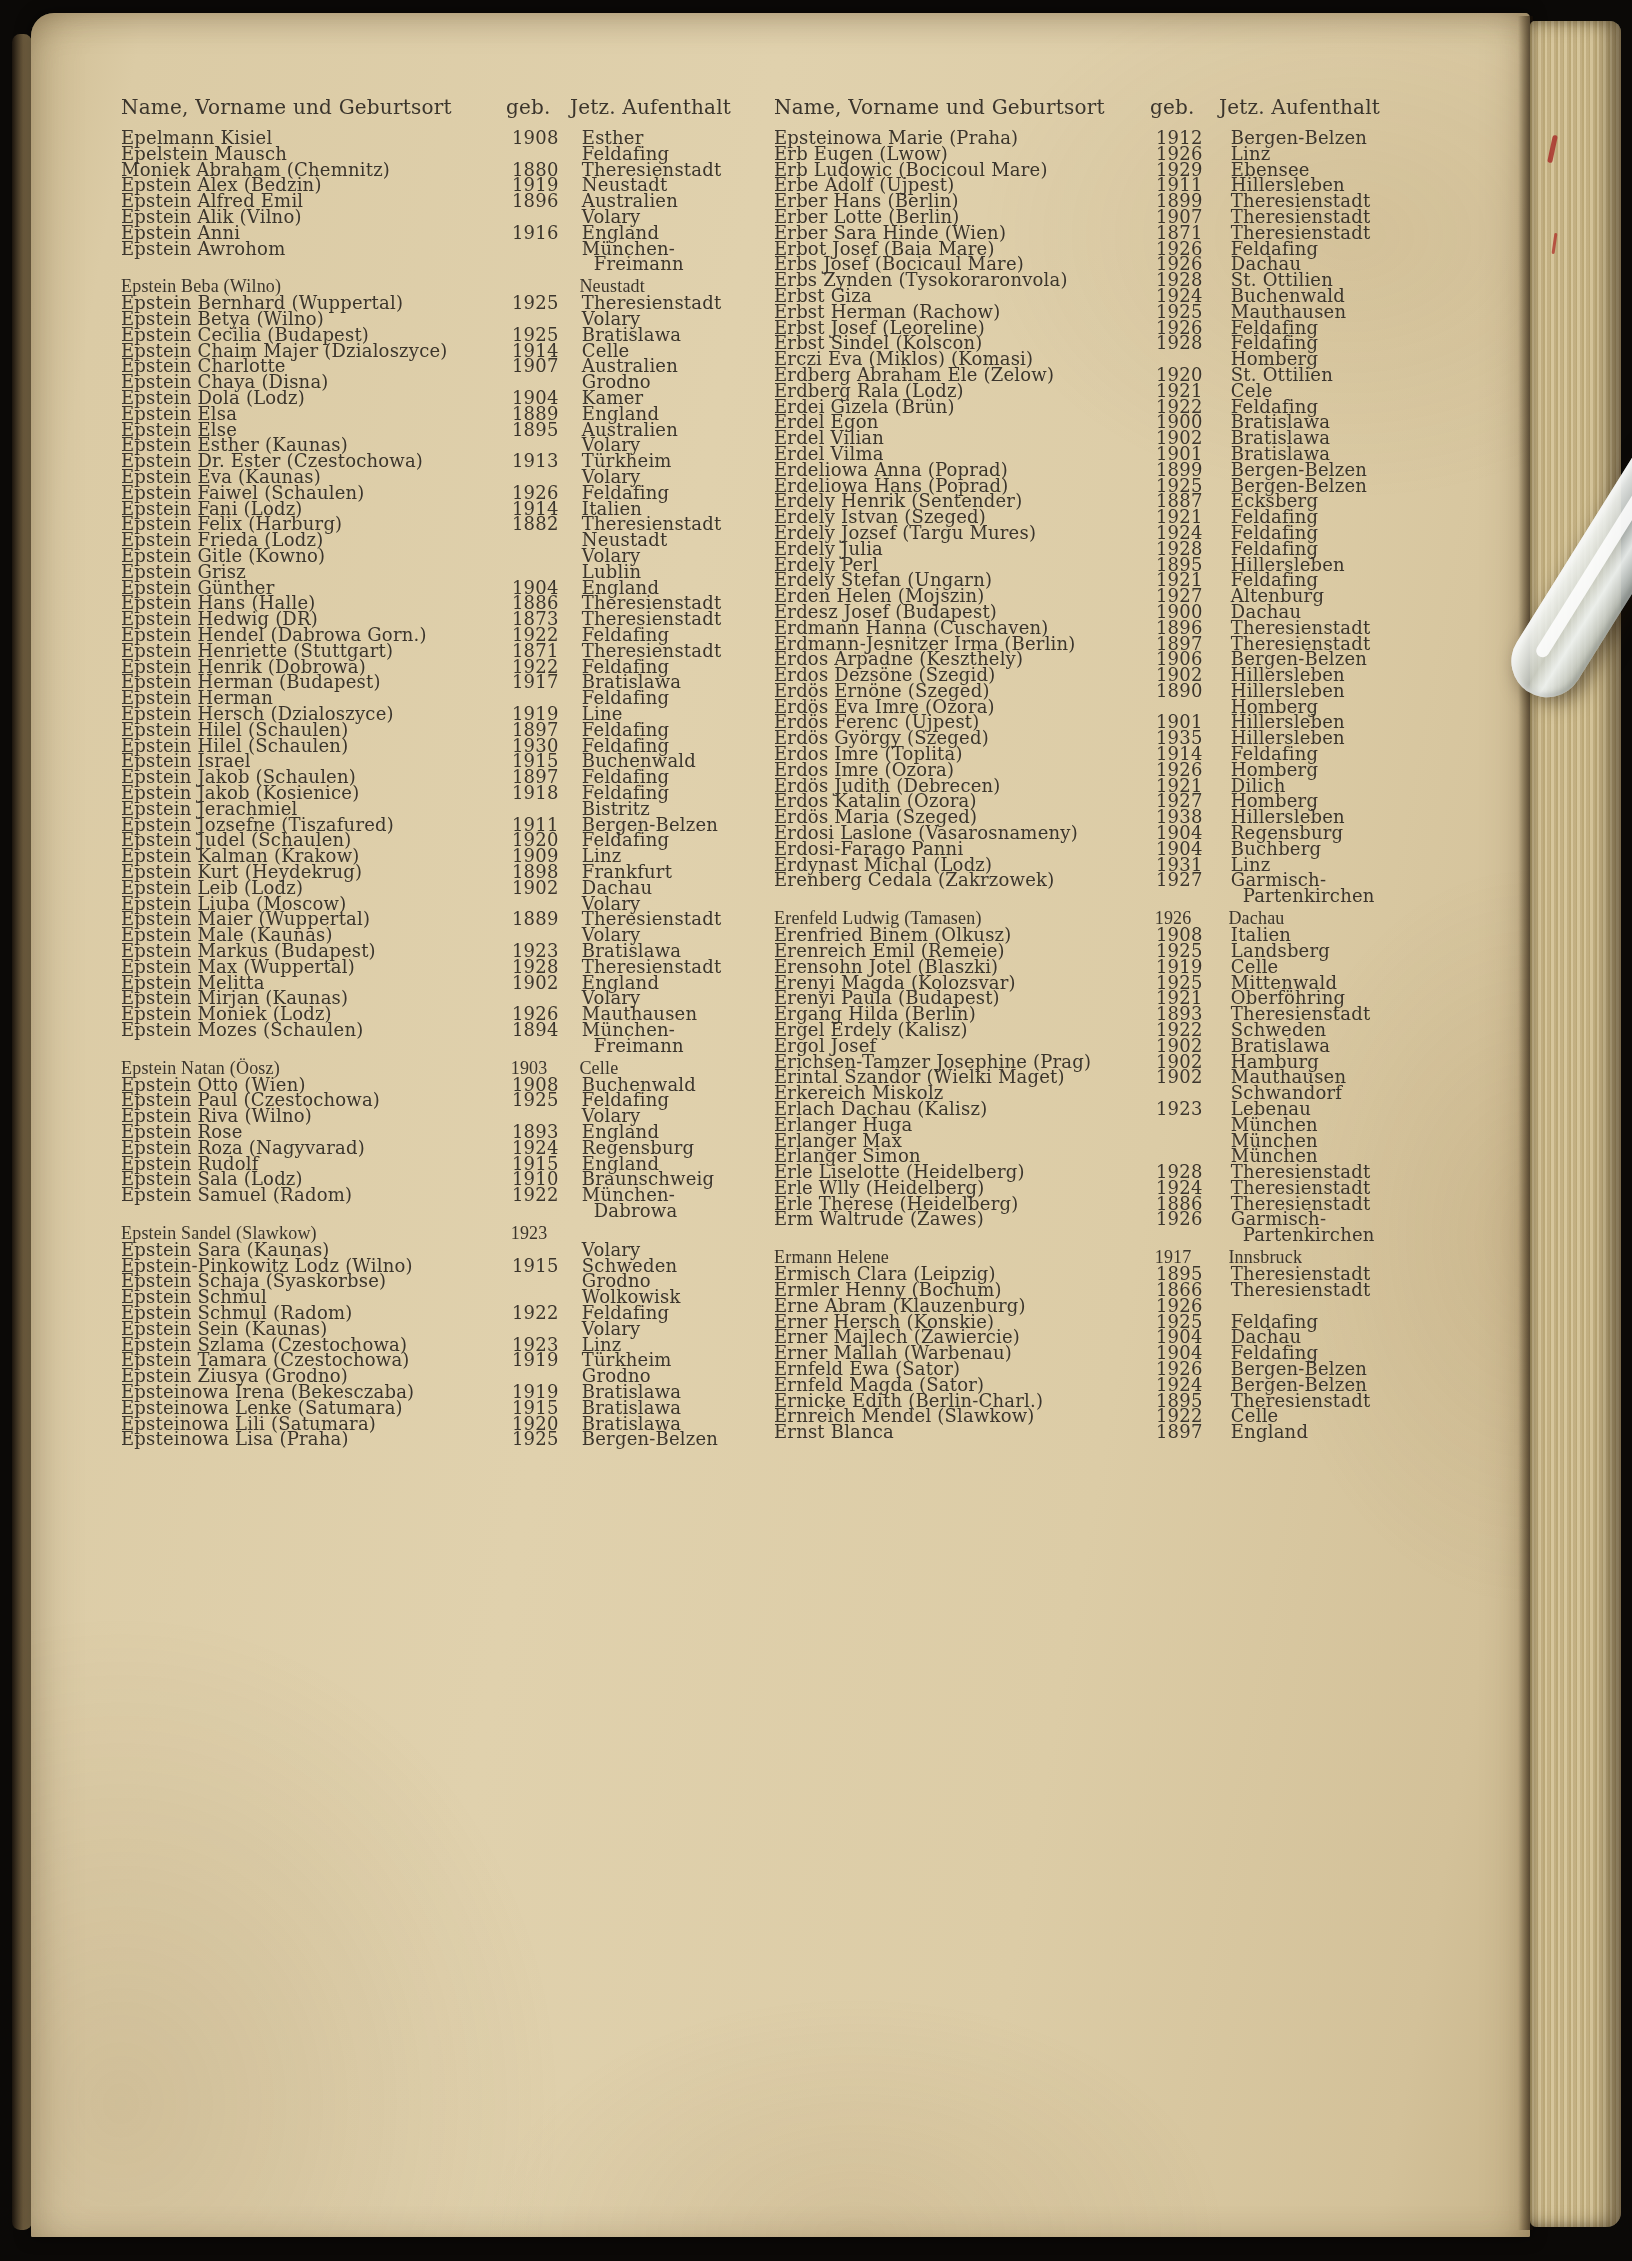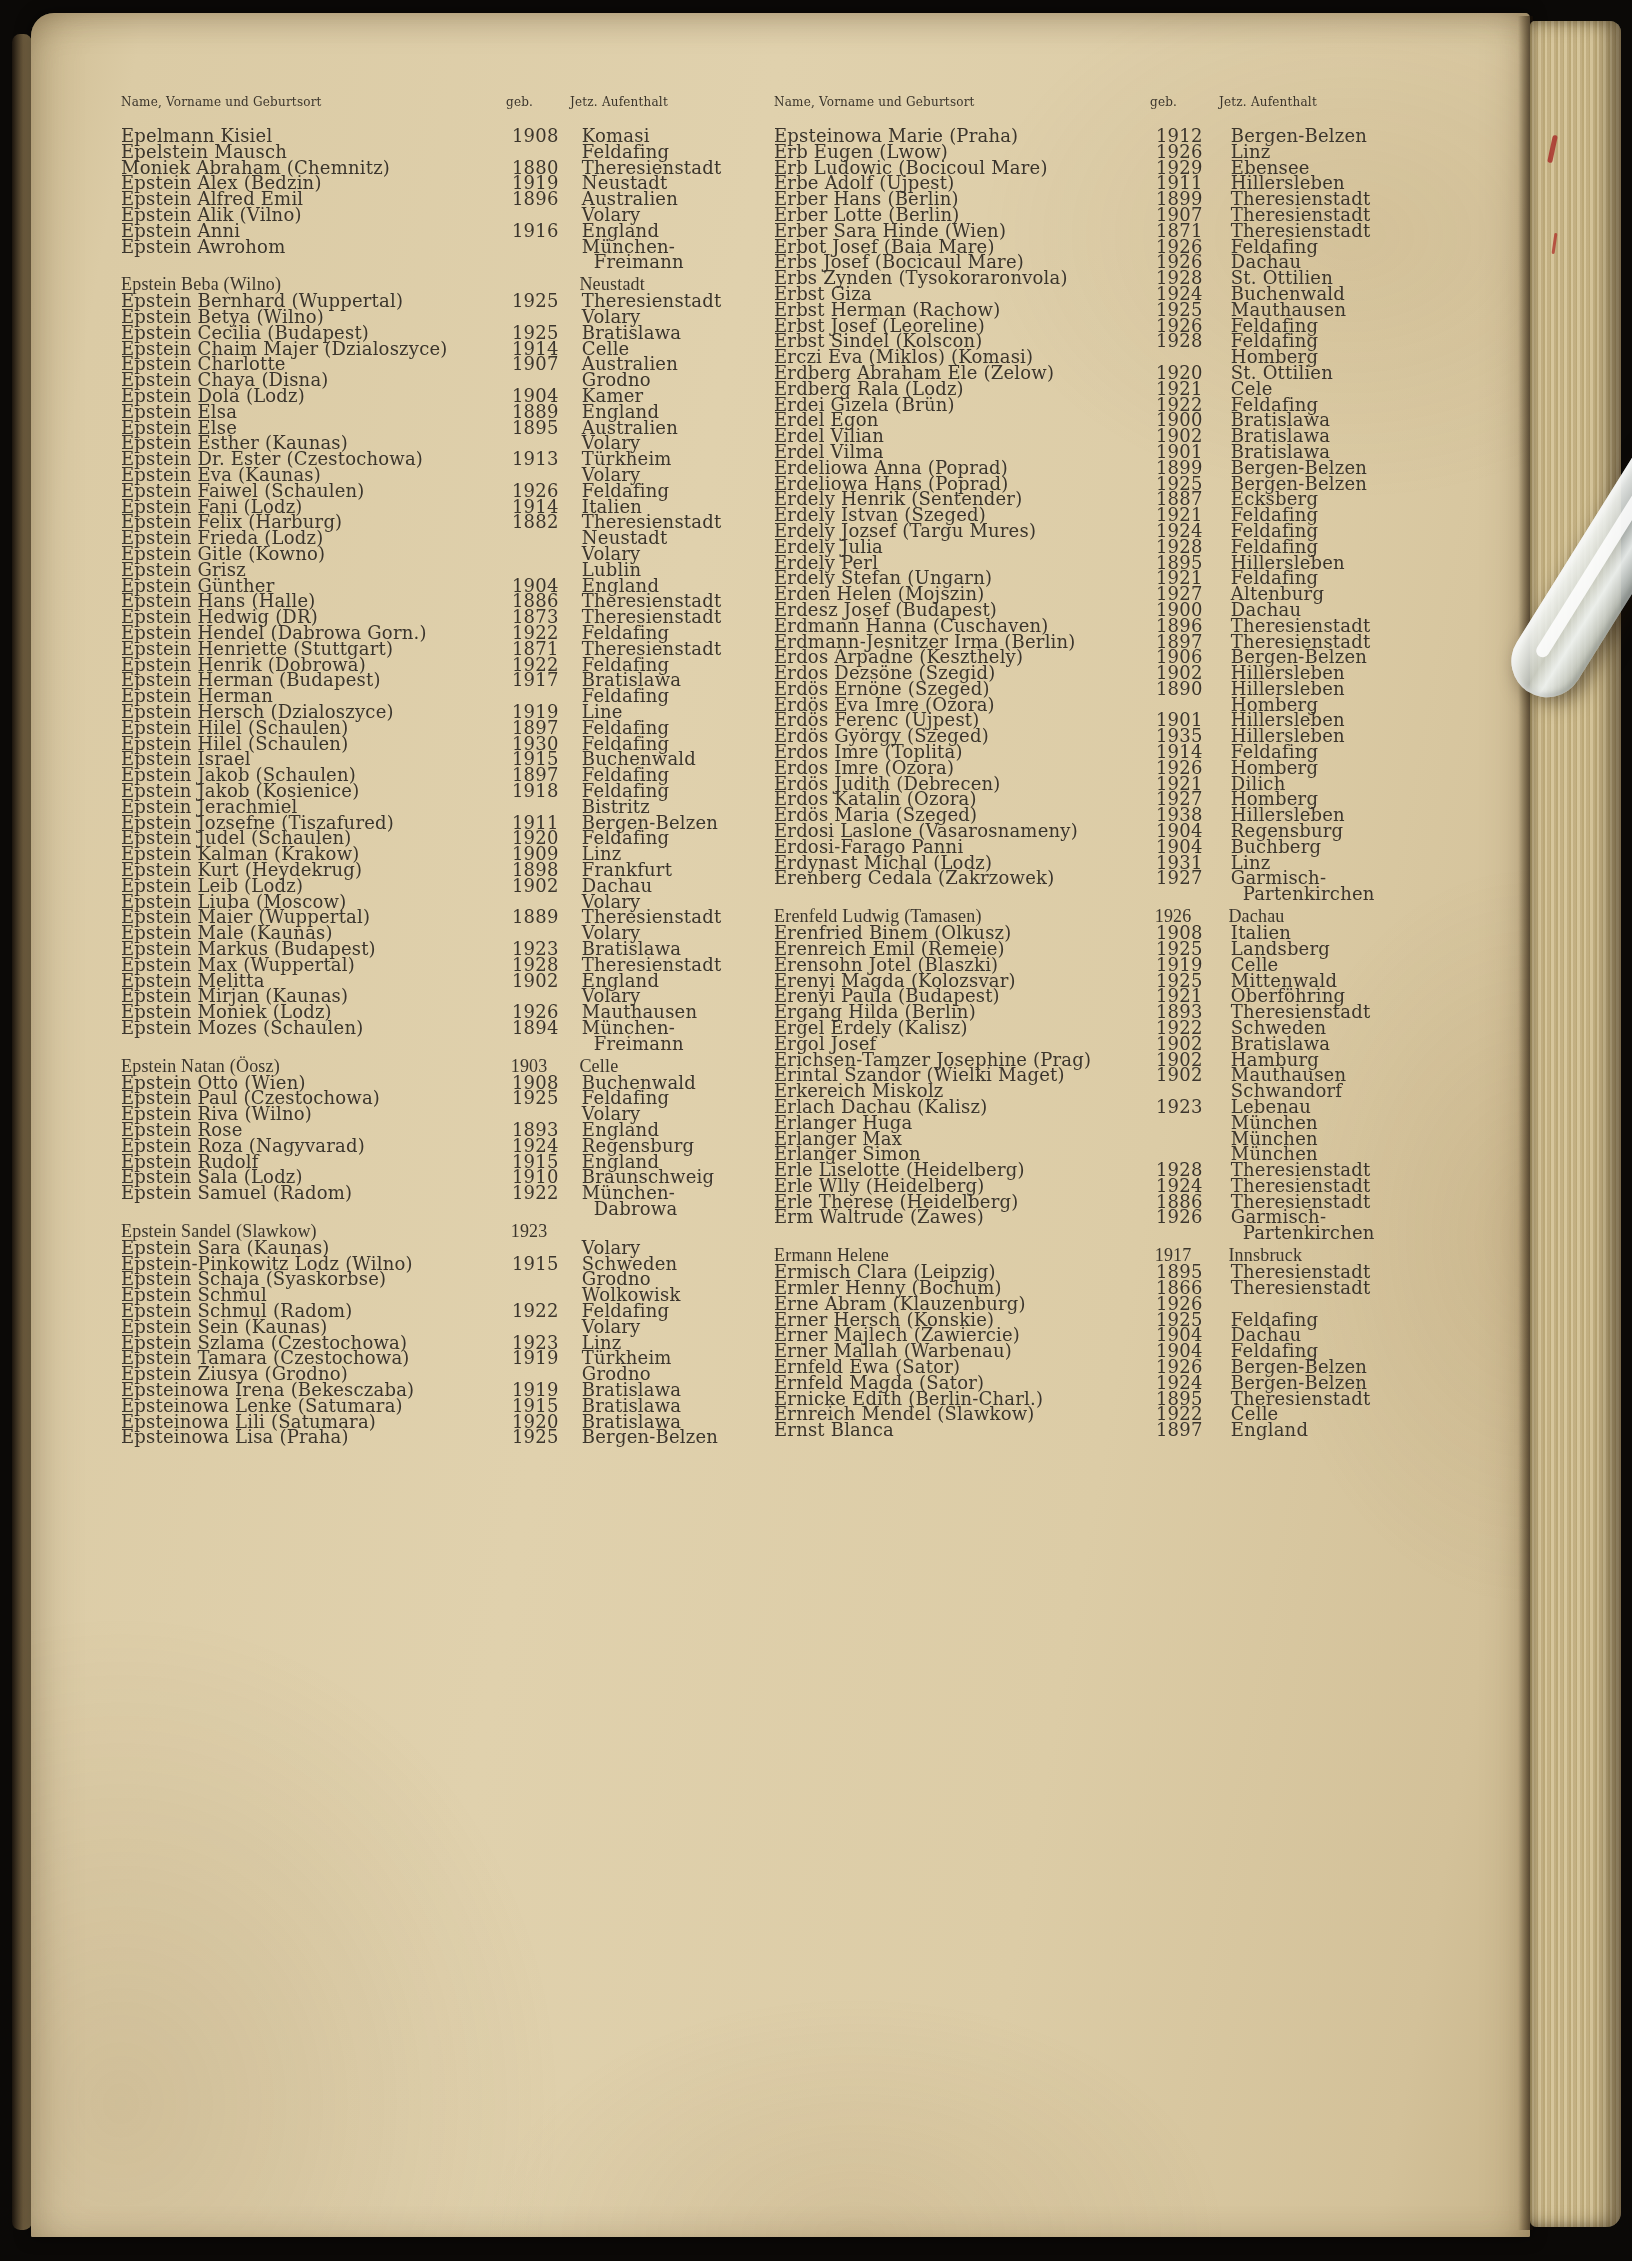--- a/index.html
+++ b/index.html
@@ -75,21 +75,21 @@
   .red-mark-2{
     position:absolute;left:1553px;top:233px;width:3.3px;height:21px;
     background:#b03a30;transform:rotate(8deg);opacity:.8;border-radius:1.6px;
   }
 
   
   .col{position:absolute;top:82px;color:#3b352c;}
   .col-left{left:121px;width:645px;}
   .col-right{left:774px;width:678px;}
 
-  .col-header{display:flex;font-size:12px;letter-spacing:0.2px;margin-bottom:19px;white-space:nowrap;}
+  .col-header{display:flex;font-size:20px;letter-spacing:0.2px;margin-bottom:11px;white-space:nowrap;}
   .col-left .h-name{width:385px;}
   .col-left .h-geb{width:64px;}
   .col-right .h-name{width:376px;}
   .col-right .h-geb{width:69px;}
 
   .row{line-height:15.8px;font-size:18px;letter-spacing:0.2px;white-space:nowrap;}
   .row.gap{margin-top:7.3px;font-family:Liberation Serif, serif;}
   .row span{display:inline-block;vertical-align:top;}
   .col-left .c-name{width:385px;}
   .col-left .c-geb{width:64px;}
@@ -111,21 +111,21 @@
       <div class="col-header">
         <span class="h-name">Name, Vorname und Geburtsort</span>
         <span class="h-geb">geb.</span>
         <span class="h-ort">Jetz. Aufenthalt</span>
       </div>
       <div class="rows">
 
           <div class="row">
             <span class="c-name">Epelmann Kisiel</span>
             <span class="c-geb">1908</span>
-            <span class="c-ort">Komasi</span>
+            <span class="c-ort">Esther</span>
           </div>
 
           <div class="row">
             <span class="c-name">Epelstein Mausch</span>
             <span class="c-geb"></span>
             <span class="c-ort">Feldafing</span>
           </div>
 
           <div class="row">
             <span class="c-name">Moniek Abraham (Chemnitz)</span>

